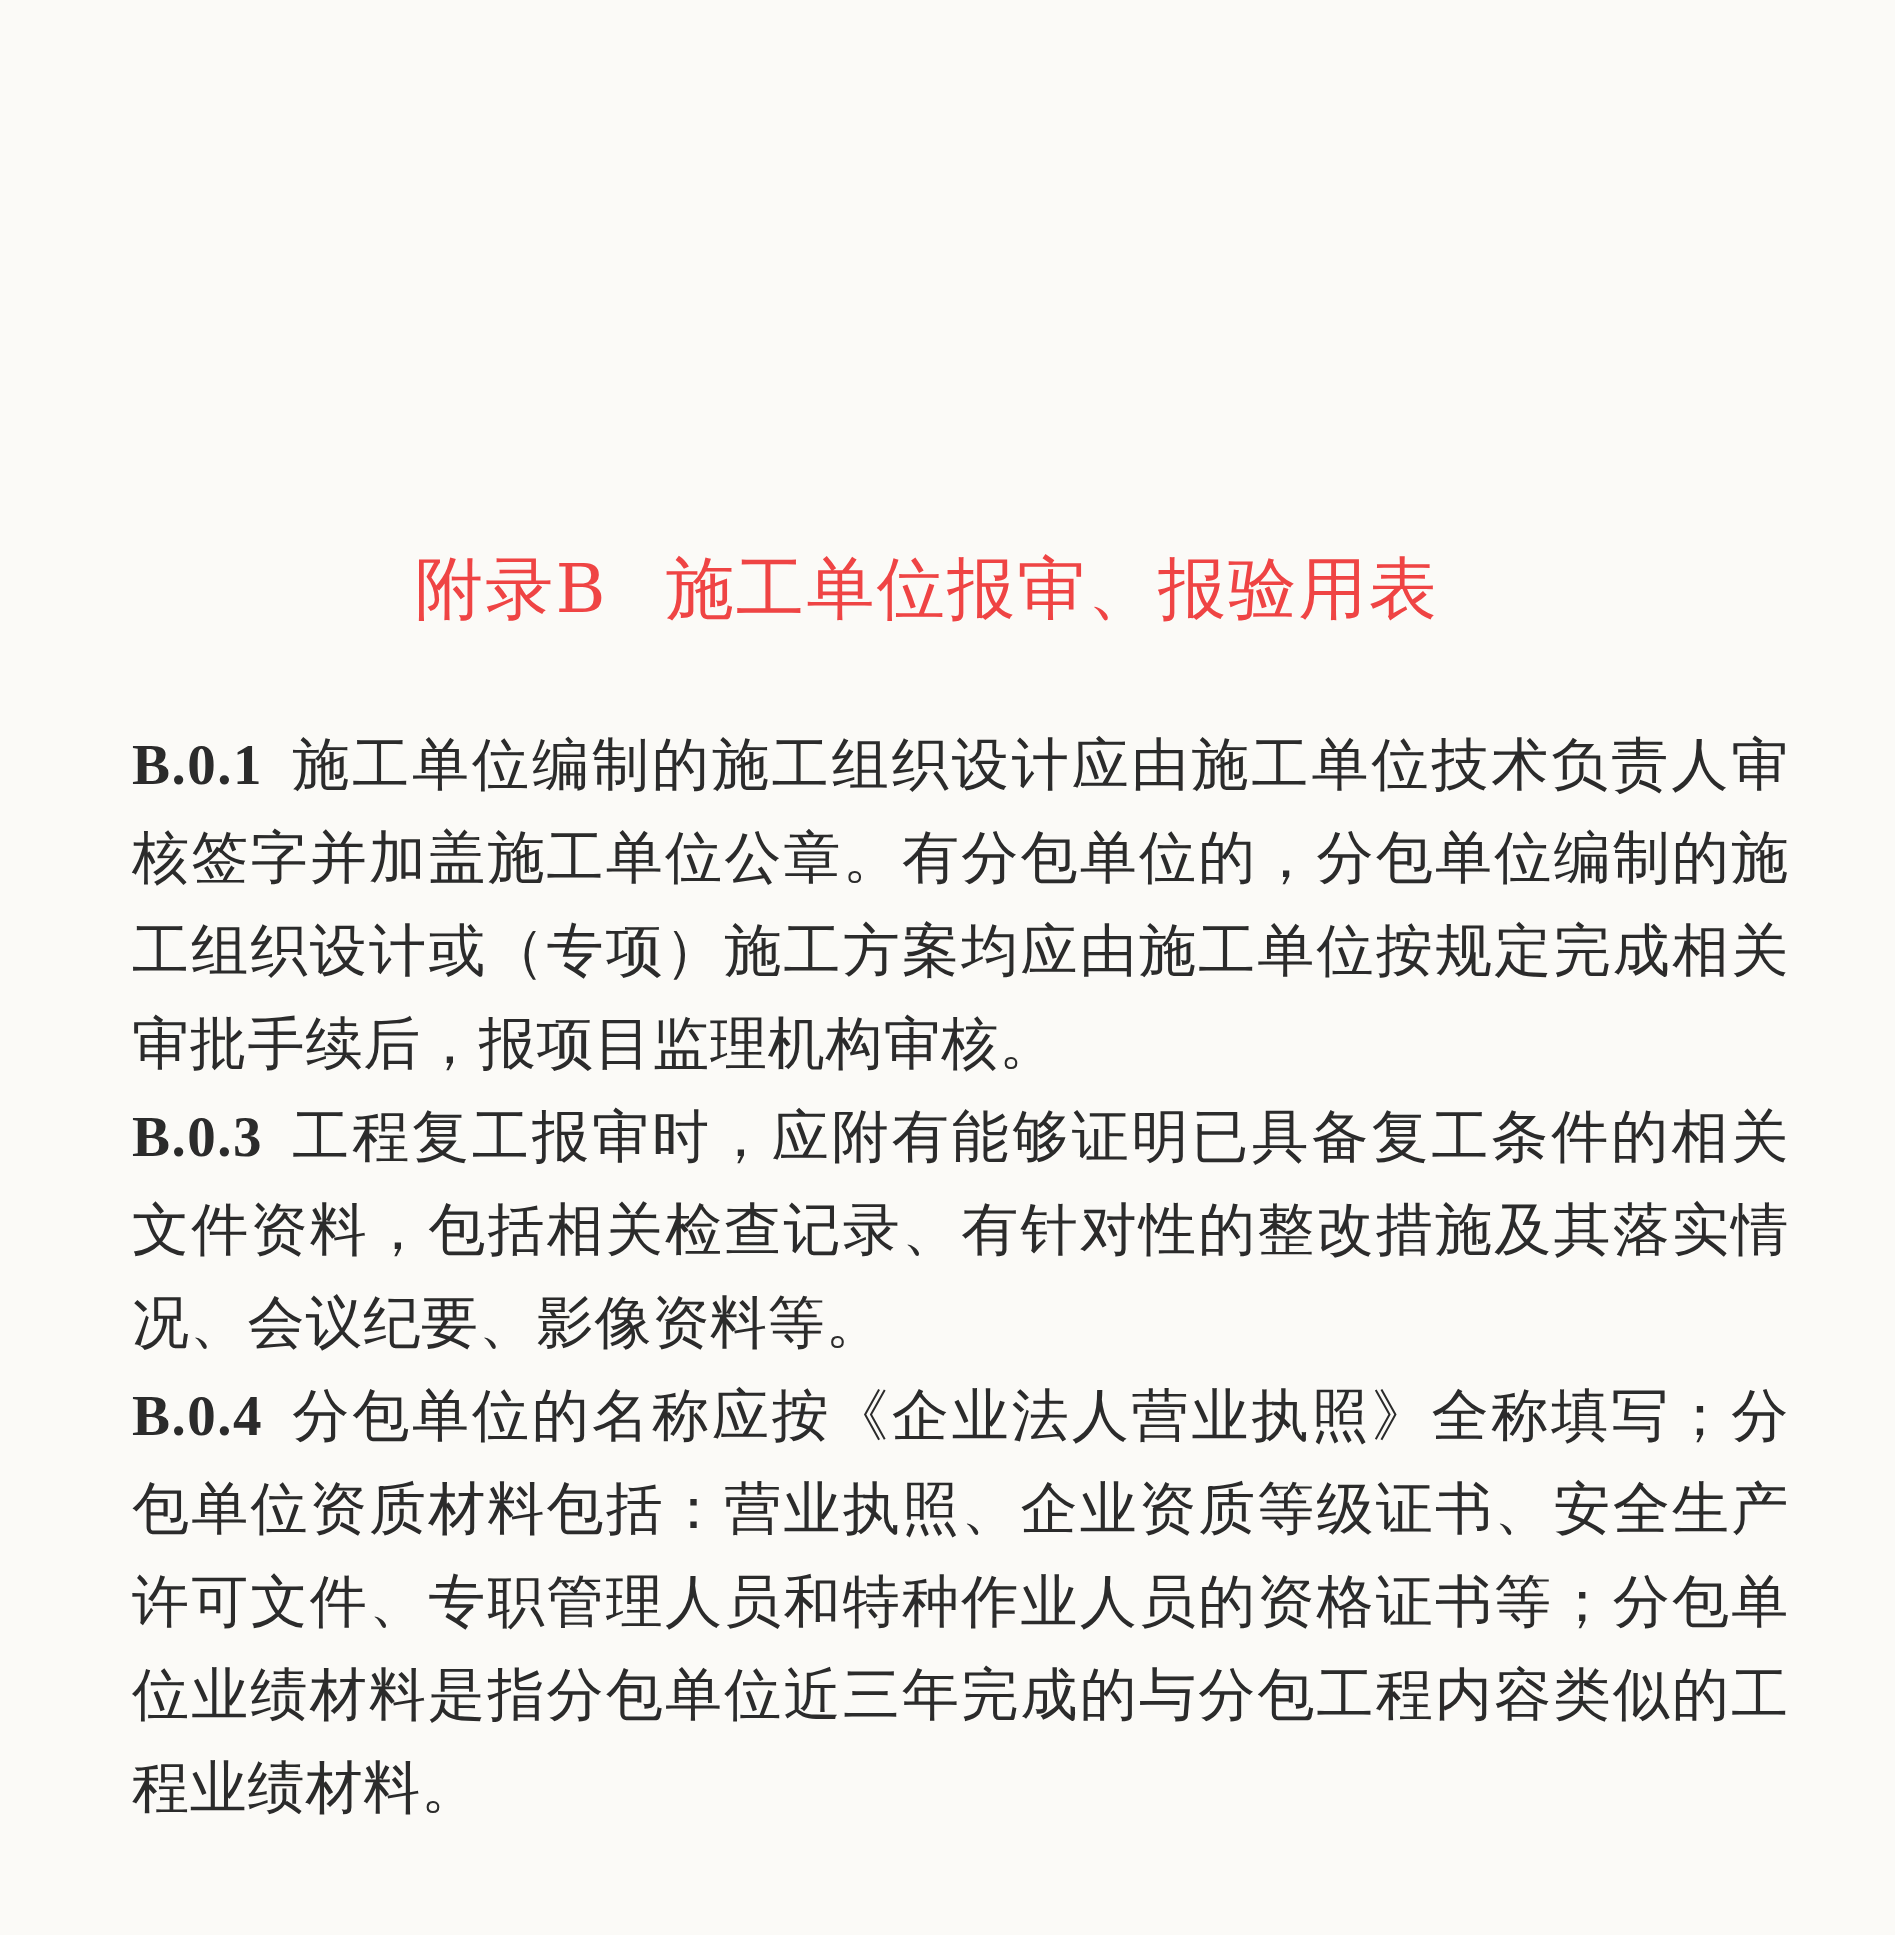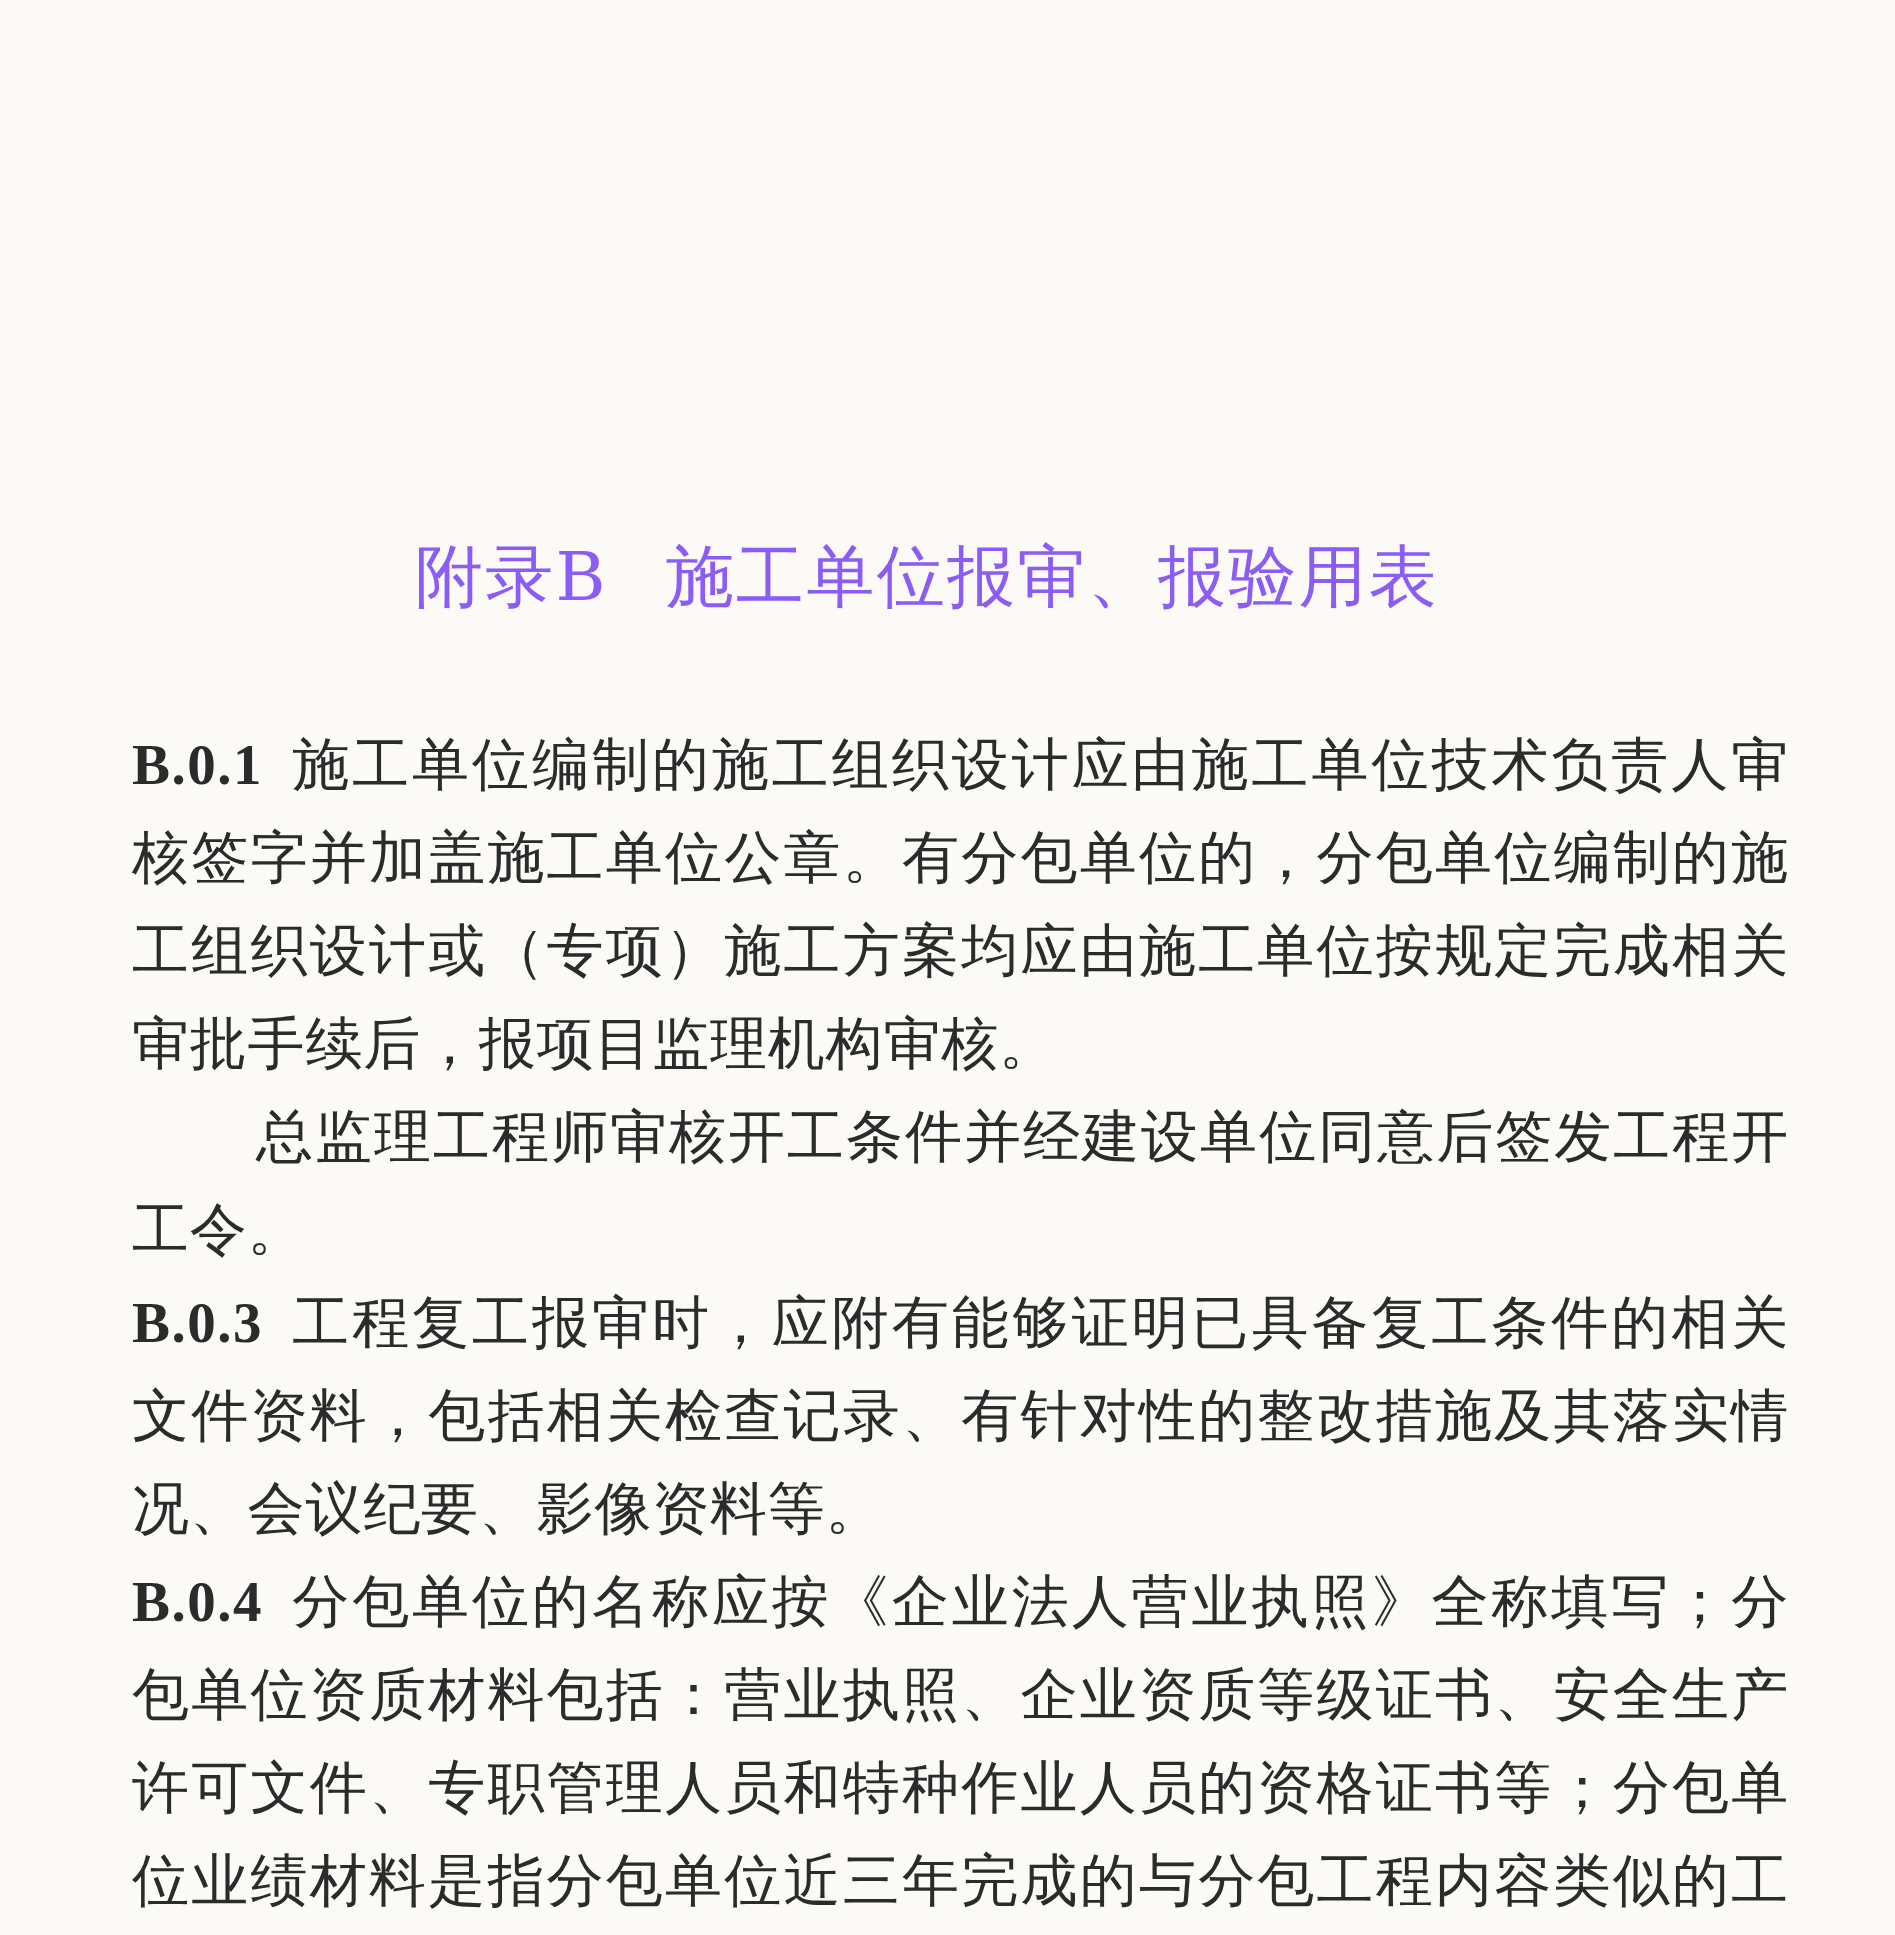--- a/index.html
+++ b/index.html
@@ -7,27 +7,27 @@
       width: 1896px;
       height: 2978px;
       background: #fbfaf7;
       position: relative;
       overflow: hidden;
       font-family: "DejaVu Serif", "Liberation Serif", serif;
       color: #2b2b2b;
     }
     .page-title {
       position: absolute;
-      top: 486px;
+      top: 498px;
       left: 0;
       width: 1854px;
       text-align: center;
       font-size: 68px;
       letter-spacing: 2.3px;
-      color: #8b5cf6;
+      color: #ef4444;
       font-weight: normal;
     }
     .page-title .gap { display: inline-block; width: 58px; }
     .body {
       position: absolute;
       top: 718px;
       left: 132px;
       width: 1657px;
       font-size: 57px;
       line-height: 93px;
@@ -50,21 +50,20 @@
 <h1 class="page-title">
   <span>附录B</span><span class="gap"></span><span>施工单位报审、报验用表</span>
 </h1>
 
 <div class="body">
 
   <p class="para">
     <span class="clause-no">B.0.1</span><span>施工单位编制的施工组织设计应由施工单位技术负责人审核签字并加盖施工单位公章。有分包单位的，分包单位编制的施工组织设计或（专项）施工方案均应由施工单位按规定完成相关审批手续后，报项目监理机构审核。</span>
   </p>
 
-  <p class="para indent">总监理工程师审核开工条件并经建设单位同意后签发工程开工令。</p>
 
   <p class="para">
     <span class="clause-no">B.0.3</span><span>工程复工报审时，应附有能够证明已具备复工条件的相关文件资料，包括相关检查记录、有针对性的整改措施及其落实情况、会议纪要、影像资料等。</span>
   </p>
 
   <p class="para">
     <span class="clause-no">B.0.4</span><span>分包单位的名称应按《企业法人营业执照》全称填写；分包单位资质材料包括：营业执照、企业资质等级证书、安全生产许可文件、专职管理人员和特种作业人员的资格证书等；分包单位业绩材料是指分包单位近三年完成的与分包工程内容类似的工程业绩材料。</span>
   </p>
 
 </div>

